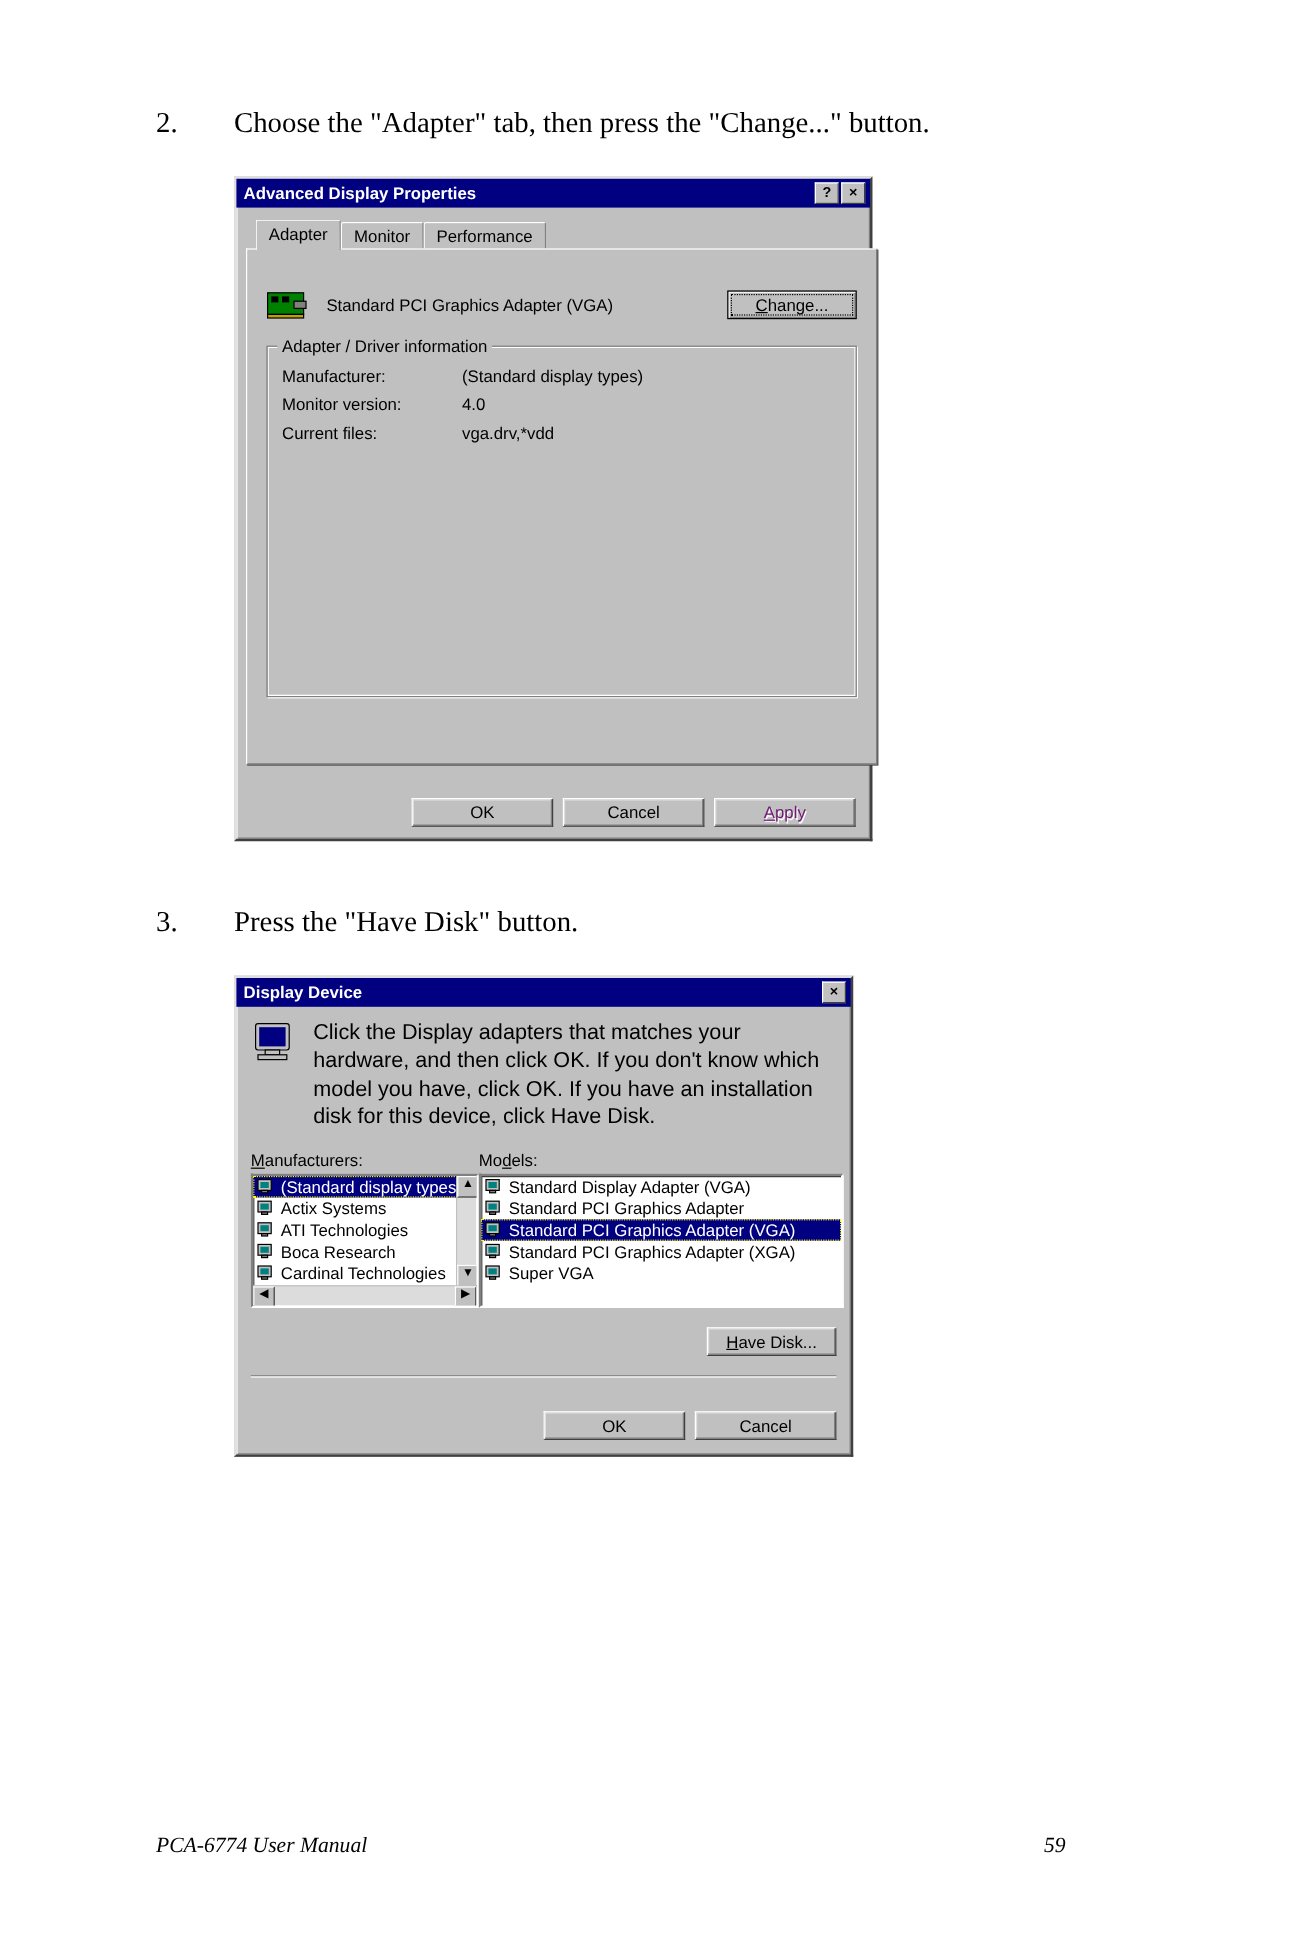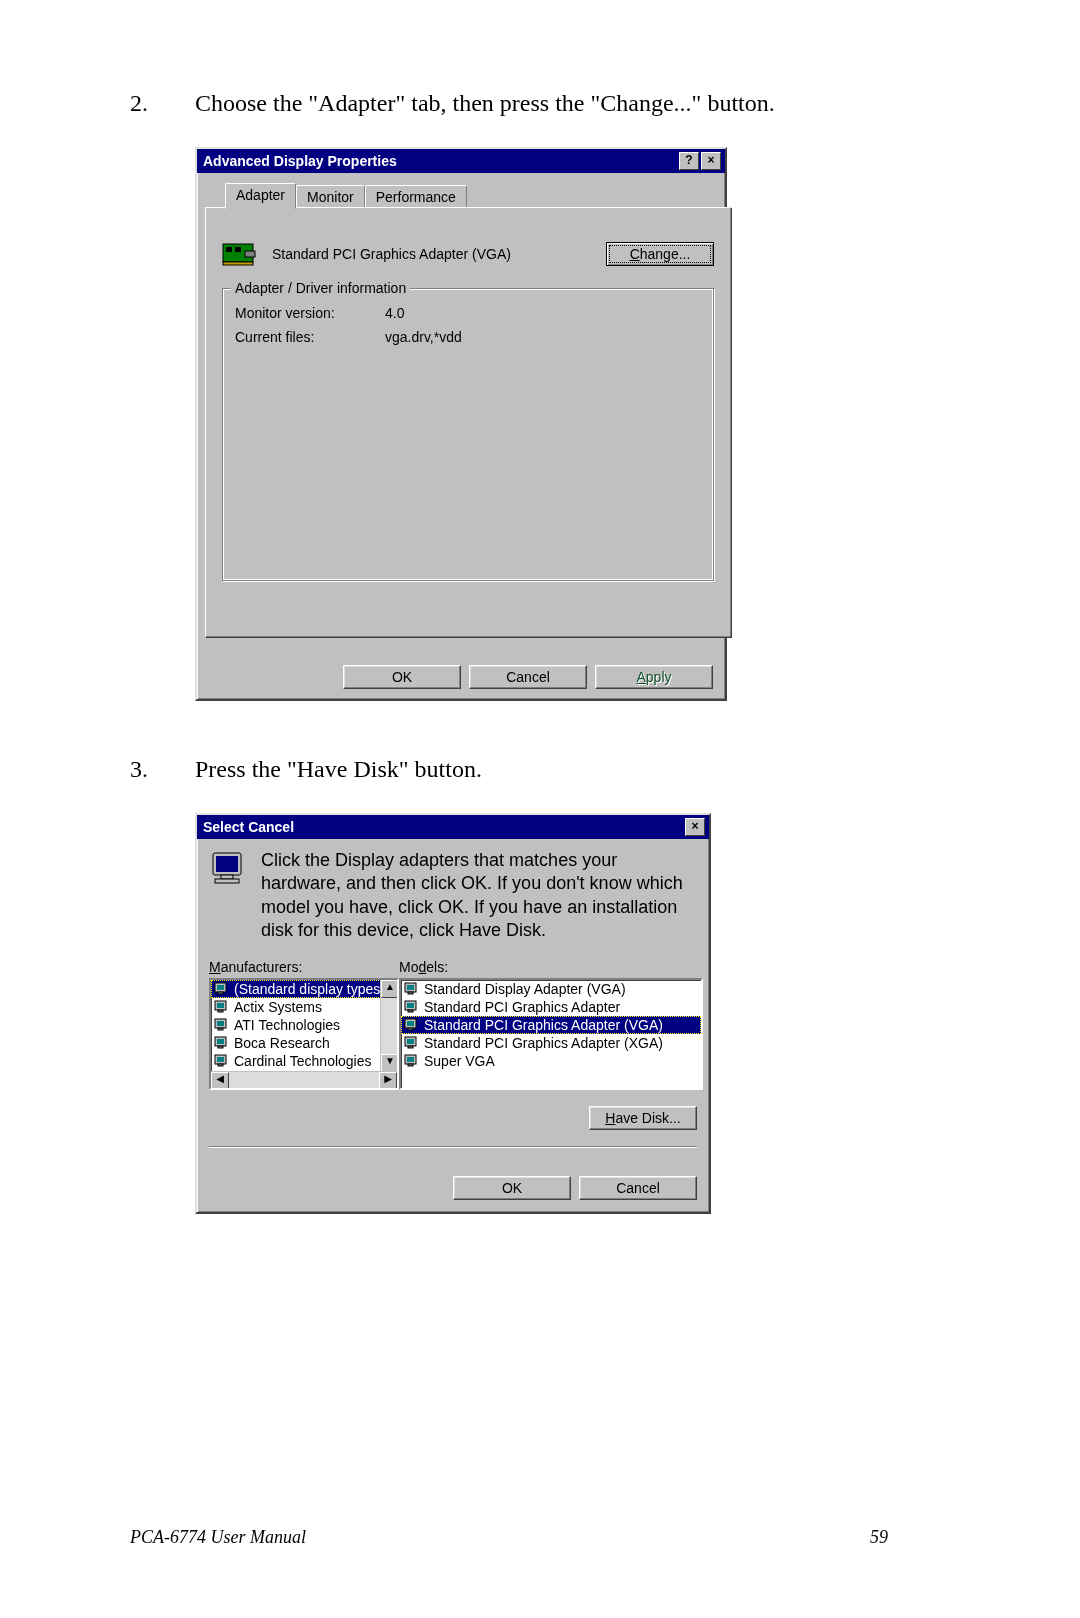--- a/index.html
+++ b/index.html
@@ -59,21 +59,21 @@
     text-align: center;
     line-height: 14px;
   }
   .body-area {
     padding: 8px;
   }
   .tabs {
     display: flex;
     position: relative;
     top: 2px;
-    margin-left: 20px;
+    margin-left: 8px;
   }
   .tab {
     background: #c0c0c0;
     border: 1px solid;
     border-color: #fff #808080 #c0c0c0 #fff;
     border-top-left-radius: 2px;
     border-top-right-radius: 2px;
     padding: 3px 10px;
     font-size: 14px;
     position: relative;
@@ -117,21 +117,21 @@
     min-width: 78px;
     text-align: center;
   }
   .btn.focus {
     border: 1px solid #000;
     box-shadow: inset 1px 1px 0 #fff, inset -1px -1px 0 #808080;
     outline: 1px dotted #000;
     outline-offset: -4px;
   }
   .btn.disabled {
-    color: #14532d;
+    color: #701a75;
     text-shadow: 1px 1px 0 #fff;
   }
   .groupbox {
     border: 1px solid #808080;
     box-shadow: inset -1px -1px 0 #fff, inset 1px 1px 0 #fff, 1px 1px 0 #fff;
     position: relative;
     padding: 16px 12px 10px 12px;
     height: 265px;
   }
   .groupbox-title {
@@ -274,20 +274,24 @@
                 <rect x="1" y="24" width="30" height="3" fill="#c0a000" stroke="#000"></rect>
                 <rect x="23" y="13" width="10" height="6" fill="#808080" stroke="#000"></rect>
               </svg>
           </span>
           <span class="adapter-name">Standard PCI Graphics Adapter (VGA)</span>
           <span class="btn focus"><span class="ul">C</span><span></span>hange...</span>
         </div>
         <div class="groupbox">
           <div class="groupbox-title">Adapter / Driver information</div>
           <div class="info-row">
+            <span class="info-label">Manufacturer:</span>
+            <span>(Standard display types)</span>
+          </div>
+          <div class="info-row">
             <span class="info-label">Monitor version:</span>
             <span>4.0</span>
           </div>
           <div class="info-row">
             <span class="info-label">Current files:</span>
             <span>vga.drv,*vdd</span>
           </div>
         </div>
       </div>
       <div class="dialog-btn-row">
@@ -298,21 +302,21 @@
     </div>
   </div>
 
   <div class="step">
     <div class="num">3.</div>
     <div class="txt">Press the "Have Disk" button.</div>
   </div>
 
   <div class="win win2">
     <div class="titlebar">
-      <span class="title">Select Cancel</span>
+      <span class="title">Display Device</span>
       <span class="tbtn">×</span>
     </div>
     <div class="seldev-body">
       <div class="seldev-top">
         <span class="seldev-icon">
           <svg viewBox="0 0 40 40">
               <rect x="4" y="4" width="28" height="22" rx="2" fill="#c0c0c0" stroke="#000"></rect>
               <rect x="7" y="7" width="22" height="16" fill="#000080"></rect>
               <rect x="12" y="26" width="12" height="4" fill="#c0c0c0" stroke="#000"></rect>
               <rect x="6" y="30" width="24" height="4" fill="#c0c0c0" stroke="#000"></rect>

